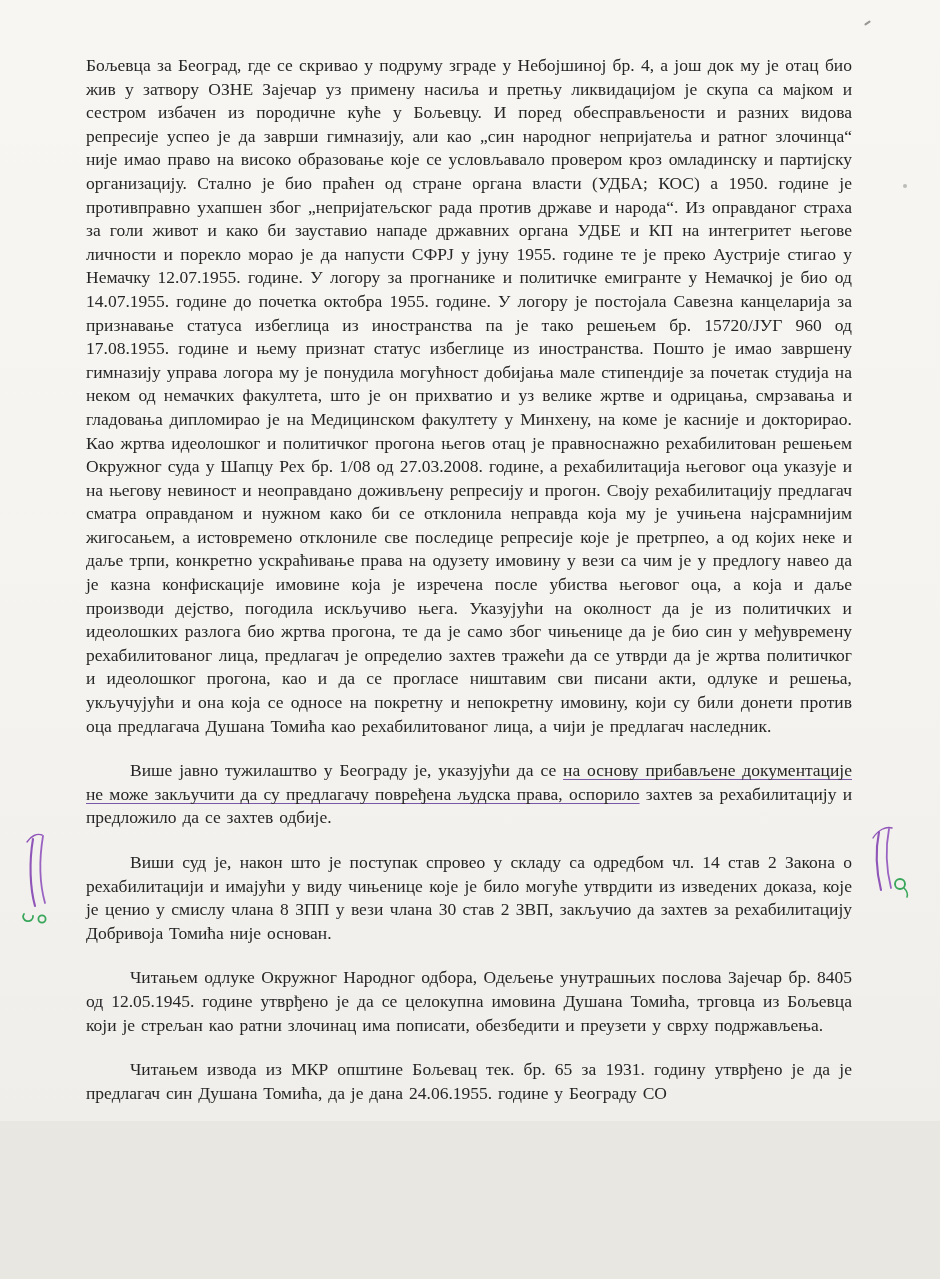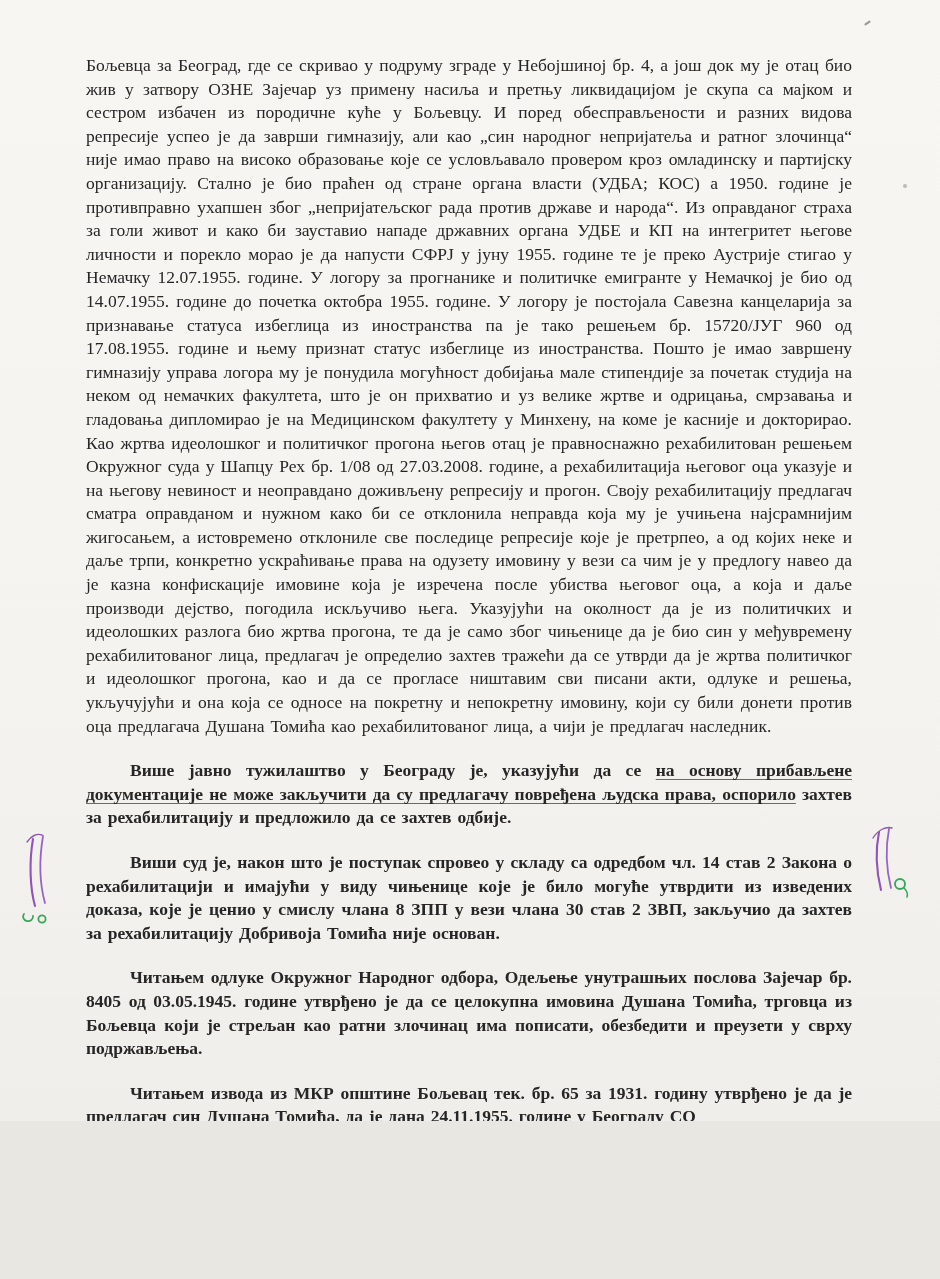--- a/index.html
+++ b/index.html
@@ -18,21 +18,21 @@
   .doc-text {
     position: absolute;
     top: 54px; left: 86px; width: 766px;
     color: #262626;
     font-size: 17.5px;
     line-height: 23.6px;
     text-align: justify;
     word-spacing: 1.5px;
   }
   p.para { margin: 0 0 21px 0; }
-  p.para.indent { text-indent: 44px; font-weight: bold; }
+  p.para.indent { text-indent: 44px; }
   .hand-underline {
     text-decoration: underline;
     text-decoration-color: #7a57a8;
     text-decoration-thickness: 1.2px;
     text-underline-offset: 3px;
     text-decoration-skip-ink: none;
   }
   .margin-marks { position: absolute; pointer-events: none; }
   .speck { position: absolute; background: #8a8a86; border-radius: 50%; opacity: .55; }
   .smudge { position: absolute; background: #b9b7b0; filter: blur(2px); opacity: .35; border-radius: 3px; }
@@ -43,22 +43,22 @@
 </style>
 </head>
 <body>
 
 <div class="page">
 
   <div class="doc-text">
       <p class="para"><span>Бољевца за Београд, где се скривао у подруму зграде у Небојшиној бр. 4, а још док му је отац био жив у затвору ОЗНЕ Зајечар уз примену насиља и претњу ликвидацијом је скупа са мајком и сестром избачен из породичне куће у Бољевцу. И поред обесправљености и разних видова репресије успео је да заврши гимназију, али као „син народног непријатеља и ратног злочинца“ није имао право на високо образовање које се условљавало провером кроз омладинску и партијску организацију. Стално је био праћен од стране органа власти (УДБА; КОС) а 1950. године је противправно ухапшен због „непријатељског рада против државе и народа“. Из оправданог страха за голи живот и како би зауставио нападе државних органа УДБЕ и КП на интегритет његове личности и порекло морао је да напусти СФРЈ у јуну 1955. године те је преко Аустрије стигао у Немачку 12.07.1955. године. У логору за прогнанике и политичке емигранте у Немачкој је био од 14.07.1955. године до почетка октобра 1955. године. У логору је постојала Савезна канцеларија за признавање статуса избеглица из иностранства па је тако решењем бр. 15720/ЈУГ 960 од 17.08.1955. године и њему признат статус избеглице из иностранства. Пошто је имао завршену гимназију управа логора му је понудила могућност добијања мале стипендије за почетак студија на неком од немачких факултета, што је он прихватио и уз велике жртве и одрицања, смрзавања и гладовања дипломирао је на Медицинском факултету у Минхену, на коме је касније и докторирао. Као жртва идеолошког и политичког прогона његов отац је правноснажно рехабилитован решењем Окружног суда у Шапцу Рех бр. 1/08 од 27.03.2008. године, а рехабилитација његовог оца указује и на његову невиност и неоправдано доживљену репресију и прогон. Своју рехабилитацију предлагач сматра оправданом и нужном како би се отклонила неправда која му је учињена најсрамнијим жигосањем, а истовремено отклониле све последице репресије које је претрпео, а од којих неке и даље трпи, конкретно ускраћивање права на одузету имовину у вези са чим је у предлогу навео да је казна конфискације имовине која је изречена после убиства његовог оца, а која и даље производи дејство, погодила искључиво њега. Указујући на околност да је из политичких и идеолошких разлога био жртва прогона, те да је само због чињенице да је био син у међувремену рехабилитованог лица, предлагач је определио захтев тражећи да се утврди да је жртва политичког и идеолошког прогона, као и да се прогласе ништавим сви писани акти, одлуке и решења, укључујући и она која се односе на покретну и непокретну имовину, који су били донети против оца предлагача Душана Томића као рехабилитованог лица, а чији је предлагач наследник.</span></p>
       <p class="para indent"><span>Више јавно тужилаштво у Београду је, указујући да се </span><span class="hand-underline">на основу прибављене документације не може закључити да су предлагачу повређена људска права, оспорило</span><span> захтев за рехабилитацију и предложило да се захтев одбије.</span></p>
       <p class="para indent"><span>Виши суд је, након што је поступак спровео у складу са одредбом чл. 14 став 2 Закона о рехабилитацији и имајући у виду чињенице које је било могуће утврдити из изведених доказа, које је ценио у смислу члана 8 ЗПП у вези члана 30 став 2 ЗВП, закључио да захтев за рехабилитацију Добривоја Томића није основан.</span></p>
-      <p class="para indent"><span>Читањем одлуке Окружног Народног одбора, Одељење унутрашњих послова Зајечар бр. 8405 од 03.05.1945. године утврђено је да се целокупна имовина Душана Томића, трговца из Бољевца који је стрељан као ратни злочинац има пописати, обезбедити и преузети у сврху подржављења.</span></p>
-      <p class="para indent"><span>Читањем извода из МКР општине Бољевац тек. бр. 65 за 1931. годину утврђено је да је предлагач син Душана Томића, да је дана 24.11.1955. године у Београду СО</span></p>
+      <p class="para indent"><span>Читањем одлуке Окружног Народног одбора, Одељење унутрашњих послова Зајечар бр. 8405 од 12.05.1945. године утврђено је да се целокупна имовина Душана Томића, трговца из Бољевца који је стрељан као ратни злочинац има пописати, обезбедити и преузети у сврху подржављења.</span></p>
+      <p class="para indent"><span>Читањем извода из МКР општине Бољевац тек. бр. 65 за 1931. годину утврђено је да је предлагач син Душана Томића, да је дана 24.06.1955. године у Београду СО</span></p>
     </div>
 
   <svg class="margin-marks" style="left:18px; top:830px;" width="52" height="98" viewBox="0 0 52 98">
     <path d="M15,9 C11,32 12,58 17,76" stroke="#8f55b8" stroke-width="2.1" fill="none" stroke-linecap="round"></path>
     <path d="M25,6 C21,30 22,55 27,73" stroke="#9a63c2" stroke-width="1.8" fill="none" stroke-linecap="round"></path>
     <path d="M9,12 C13,6 19,3 24,5" stroke="#8f55b8" stroke-width="1.4" fill="none" stroke-linecap="round"></path>
     <path d="M6,84 a5,4.5 0 1 0 9,2" stroke="#3aa65c" stroke-width="1.8" fill="none" stroke-linecap="round"></path>
     <circle cx="24" cy="89" r="3.6" stroke="#3aa65c" stroke-width="1.8" fill="none"></circle>
   </svg>
 

